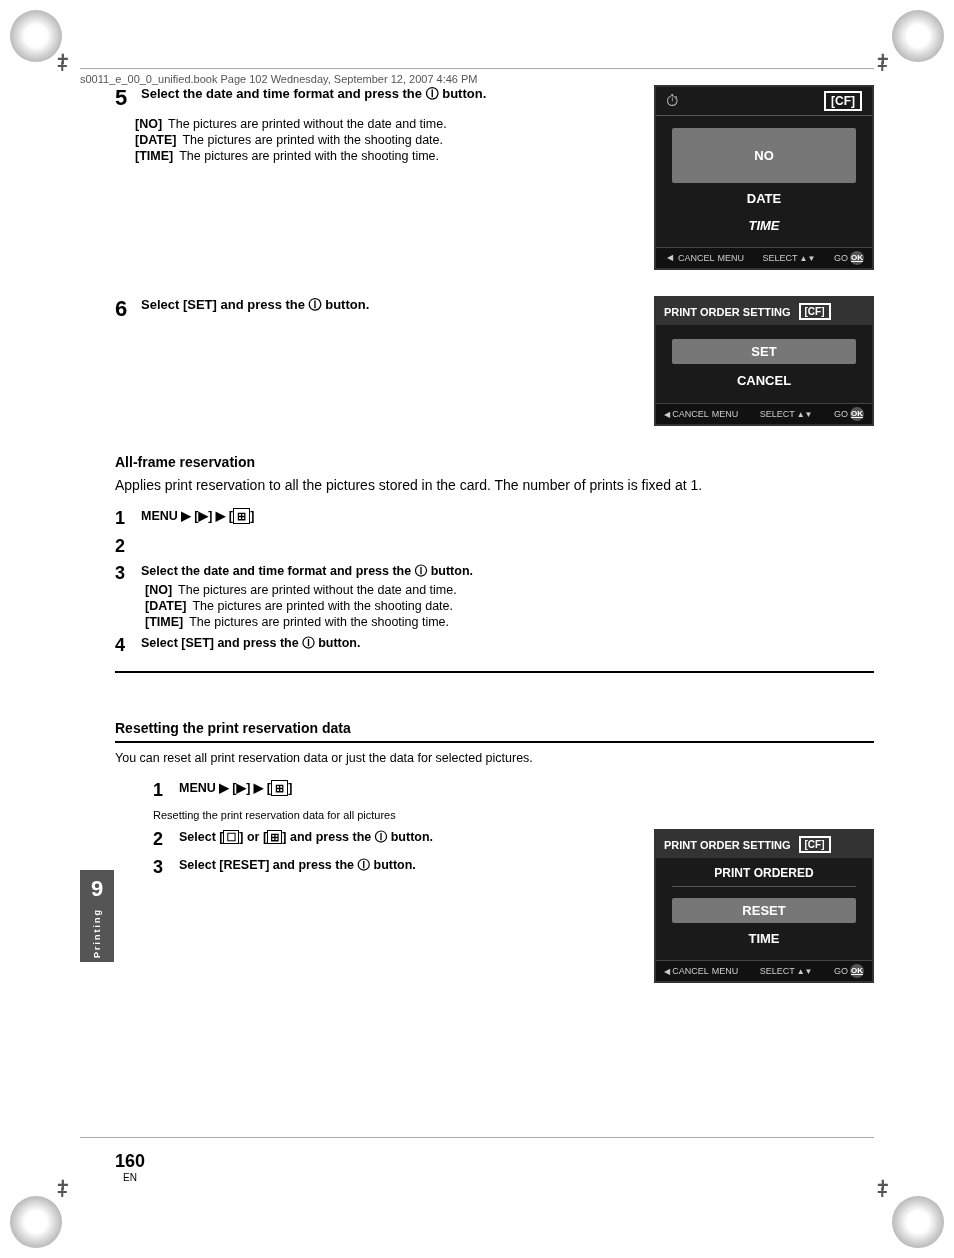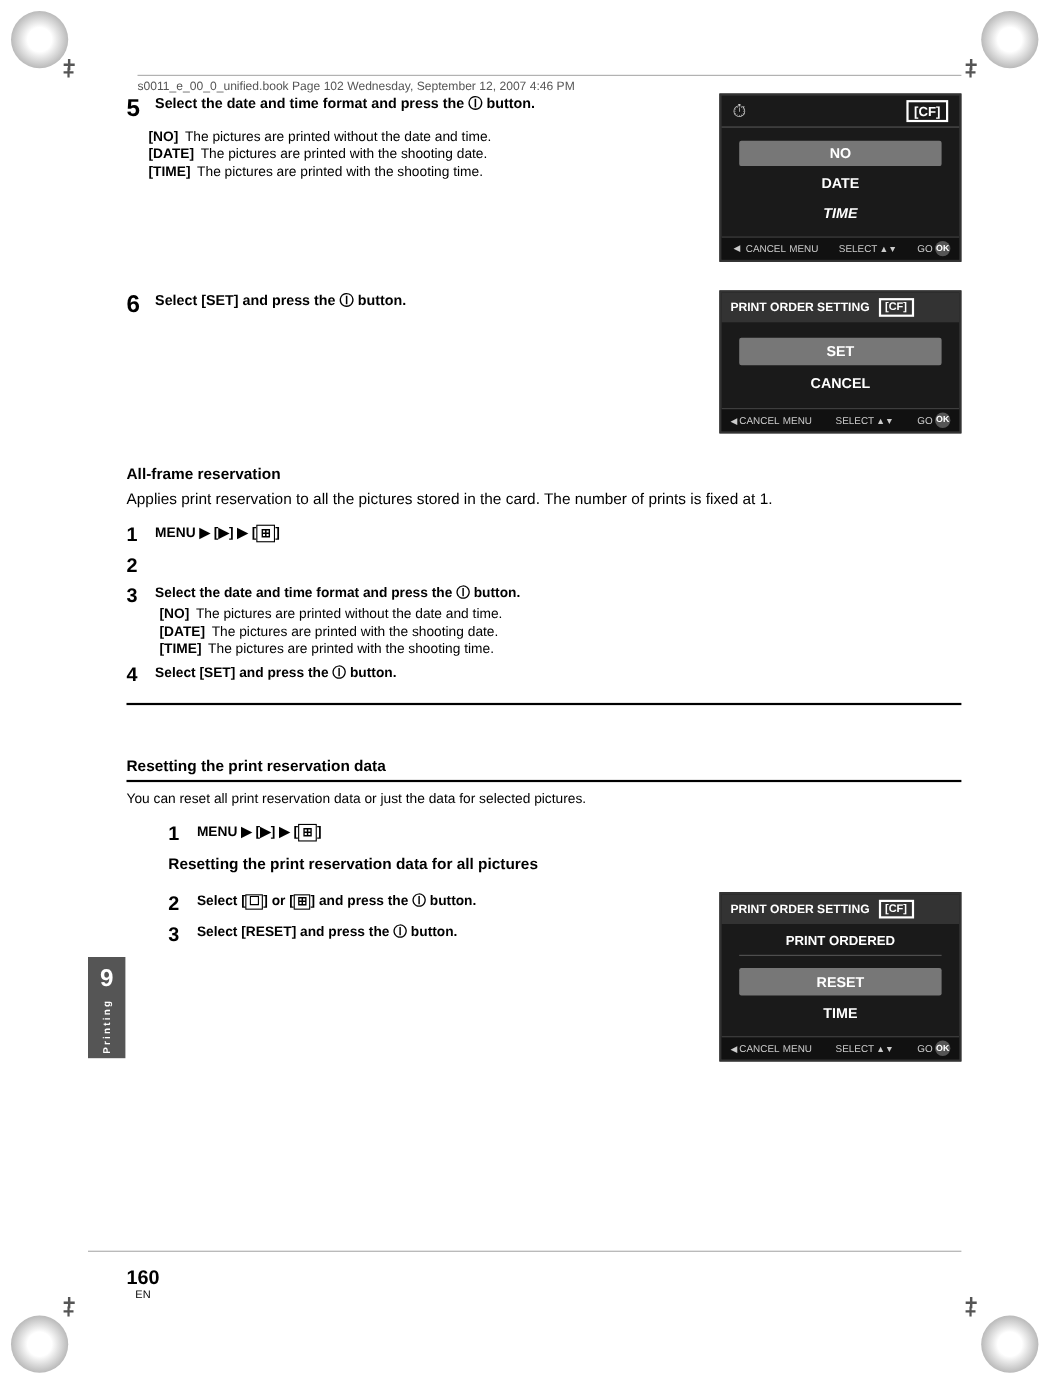--- a/index.html
+++ b/index.html
@@ -59,21 +59,20 @@
     
     .header-line {
       position: absolute;
       top: 68px;
       left: 80px;
       right: 80px;
       border-top: 1px solid #aaa;
       padding-top: 4px;
       font-size: 11px;
       color: #555;
-      margin-left: 45px;
     }
 
     
     .chapter-tab {
       position: absolute;
       left: 80px;
       top: 860px;
       width: 32px;
       background: #555;
       color: #fff;
@@ -226,20 +225,21 @@
       display: inline-block;
       background: #555;
       border-radius: 50%;
       width: 14px;
       height: 14px;
       text-align: center;
       line-height: 14px;
       font-size: 8px;
       font-weight: bold;
       color: #fff;
+      text-decoration: underline;
     }
 
     
     .section-header {
       font-size: 14px;
       font-weight: bold;
       margin: 20px 0 8px 0;
       padding-bottom: 3px;
     }
 
@@ -409,21 +409,21 @@
       </div>
 
       <div class="step-right">
         <div class="cam-ui" style="width:220px;">
           <div class="cam-ui-icon-row">
             <span class="cam-clock-icon">⏱</span>
             <span class="cam-cf-label" style="font-size:12px; border:2px solid #fff; padding:1px 5px; font-weight:bold;">[CF]</span>
           </div>
           <hr class="cam-divider" style="border-top:1px solid #555; margin:4px 0;">
           <div class="cam-ui-body">
-            <div class="cam-menu-item selected" style="background:#777; margin: 2px 16px; border-radius:2px; padding:4px;">NO</div>
+            <div class="cam-menu-item selected" style="background:#777; margin: 2px 16px; border-radius:2px; padding:20px;">NO</div>
             <div class="cam-menu-item" style="margin: 4px 16px; padding:4px;">DATE</div>
             <div class="cam-menu-item" style="margin: 4px 16px; padding:4px;font-style:italic;">TIME</div>
           </div>
           <div class="cam-footer">
             <span class="cam-footer-item">
               <span class="cam-icon" style="background:none; font-size:8px;">◀</span>
               <span>CANCEL</span>
               <span style="font-size:9px; margin-left:1px;">MENU</span>
             </span>
             <span class="cam-footer-item">
@@ -526,21 +526,21 @@
     <div class="section-header" style="font-size:14px; font-weight:bold; margin-bottom:6px; border-bottom:2px solid #000; padding-bottom:5px;margin-top:47px;">Resetting the print reservation data</div>
     <p class="section-desc" style="font-size:12.5px; margin-bottom:12px;">You can reset all print reservation data or just the data for selected pictures.</p>
 
     <div class="small-step" style="margin-bottom:8px; margin-left:38px;">
       <span class="small-step-num" style="font-size:18px; font-weight:bold; min-width:20px;">1</span>
       <span class="small-step-content">
         <strong>MENU ▶ [▶] ▶ [<span style="border:1px solid #000; padding:1px 3px; font-size:11px;">⊞</span>]</strong>
       </span>
     </div>
 
-    <div class="sub-section-header" style="font-size:14px; font-weight:bold; margin:8px 0 18px 38px;">Resetting the print reservation data for all pictures</div>
+    <div class="sub-section-header" style="font-size:11px; font-weight:normal; margin:8px 0 8px 38px;">Resetting the print reservation data for all pictures</div>
 
     <div style="display:flex; gap:16px; align-items:flex-start;">
       <div style="flex:1;">
 
         <div class="small-step" style="margin-bottom:6px; margin-left:38px;">
           <span class="small-step-num" style="font-size:18px; font-weight:bold; min-width:20px;">2</span>
           <span class="small-step-content">
             <strong>Select [<span style="border:1px solid #000; padding:0px 2px; font-size:11px;">☐</span>] or [<span style="border:1px solid #000; padding:0px 2px; font-size:11px;">⊞</span>] and press the Ⓘ button.</strong>
           </span>
         </div>

